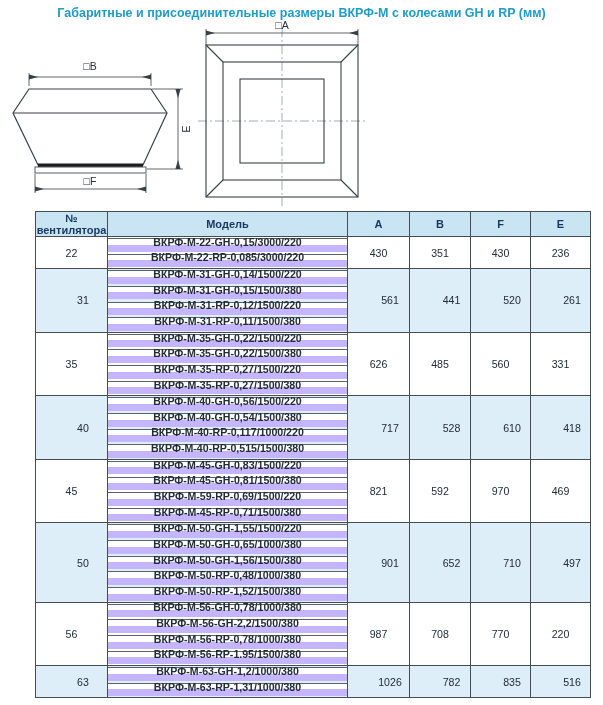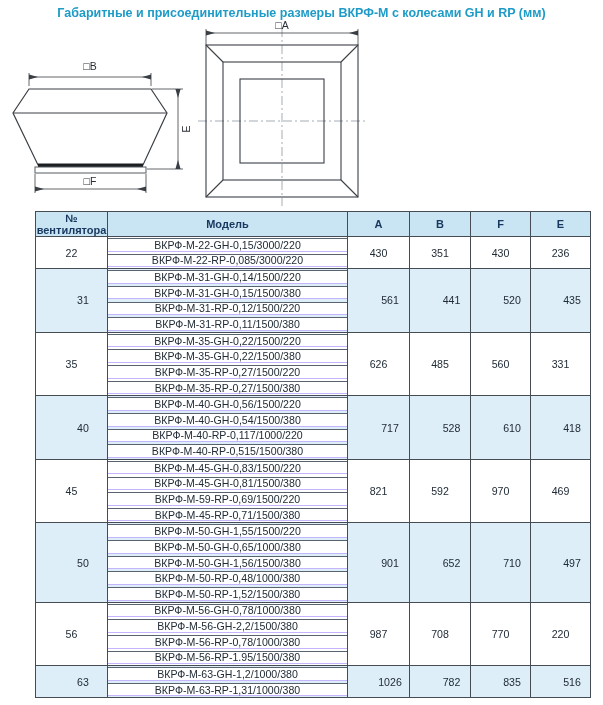--- a/index.html
+++ b/index.html
@@ -19,22 +19,22 @@
   th { height:21px; background:var(--header-bg,#c9e4f2); color:var(--header-text,#17375e);
        font-size:11px; font-weight:bold; border:1px solid var(--line,#454c54);
        border-bottom:1.4px solid var(--line,#454c54); text-align:center; vertical-align:middle; }
   td { border-left:1px solid var(--line,#454c54); border-right:1px solid var(--line,#454c54);
        font-size:10.6px; color:#222c36; text-align:center; vertical-align:middle;
        height:15.7px; padding:0; }
   tr.group-start td { border-top:1.4px solid var(--line,#454c54); }
   td.blue { background:var(--band,#ddeef8);padding-left:23px; }
   td.model-cell { padding:1px 0; }
   .model-box { height:13.6px; margin:0; background:#fff;
-               border-top:1px solid #59636d; border-bottom:1px solid #c4b5fd;
-               display:flex; align-items:center; justify-content:center; }
+               border-top:1px solid #59636d; border-bottom:7px solid #c4b5fd;
+               display:flex; align-items:center; justify-content:center;font-weight:bold; }
   svg text { font-family:"Liberation Sans", sans-serif; fill:#2a2f35; }
 </style>
 </head>
 <body>
 
 <div class="page">
 
   <div class="title">Габаритные и присоединительные размеры ВКРФ-М с колесами GH и RP (мм)</div>
 
   <svg class="svg-left" width="190" height="150" viewBox="0 0 190 150">
@@ -129,21 +129,21 @@
             </td>
           </tr>
           <tr class="group-start">
             <td class="num-cell blue" rowspan="4">31</td>
             <td class="model-cell blue">
               <div class="model-box">ВКРФ-М-31-GH-0,14/1500/220</div>
             </td>
             <td class="dim-cell blue" rowspan="4">561</td>
             <td class="dim-cell blue" rowspan="4">441</td>
             <td class="dim-cell blue" rowspan="4">520</td>
-            <td class="dim-cell blue" rowspan="4">435</td>
+            <td class="dim-cell blue" rowspan="4">261</td>
           </tr>
           <tr>
             <td class="model-cell blue">
               <div class="model-box">ВКРФ-М-31-GH-0,15/1500/380</div>
             </td>
           </tr>
           <tr>
             <td class="model-cell blue">
               <div class="model-box">ВКРФ-М-31-RP-0,12/1500/220</div>
             </td>

